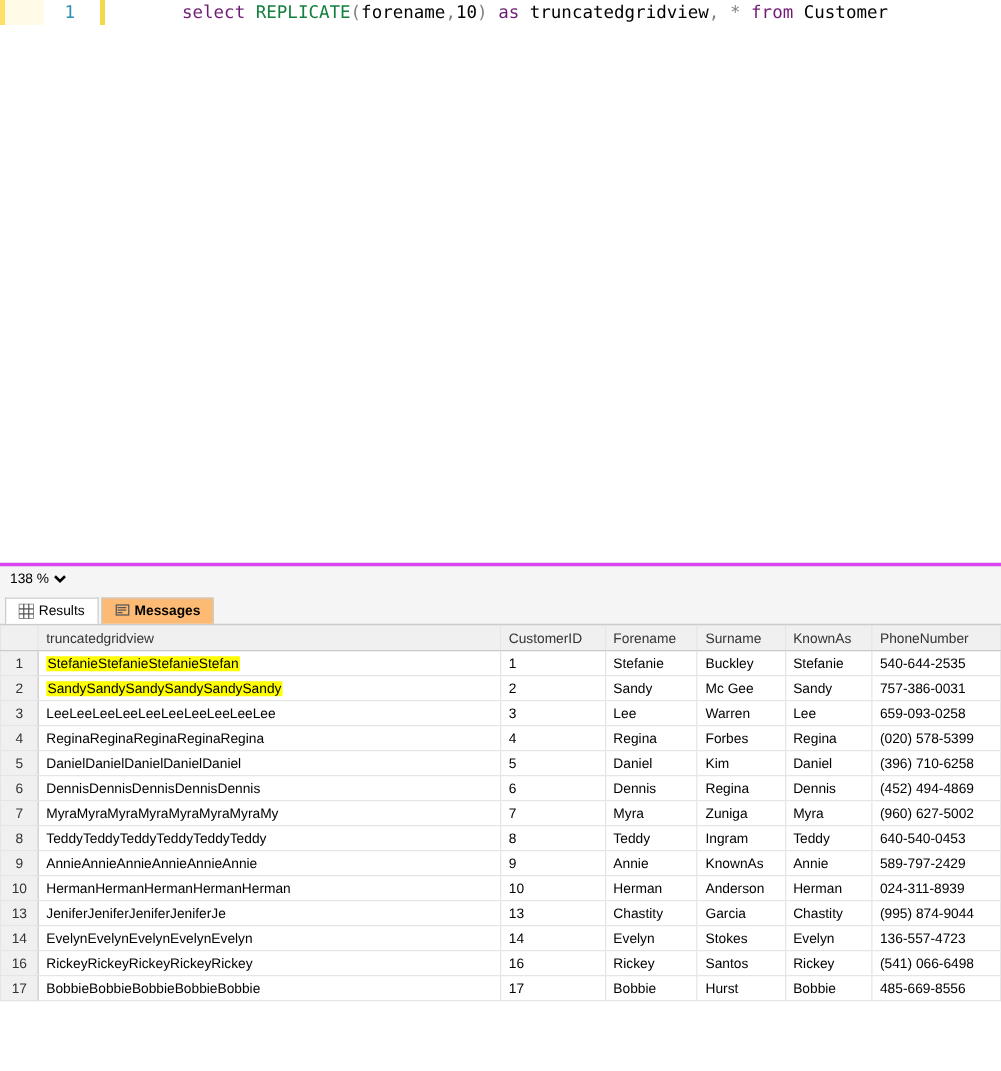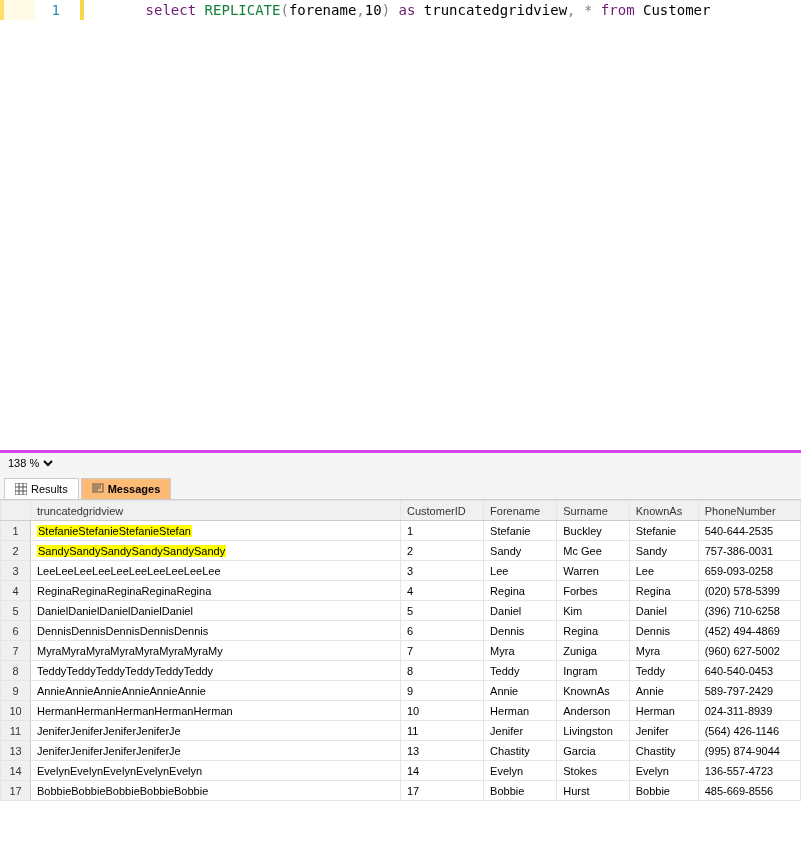--- a/index.html
+++ b/index.html
@@ -286,47 +286,47 @@
         <tr>
           <td class="row-header">10</td>
           <td class="cell-first">HermanHermanHermanHermanHerman</td>
           <td>10</td>
           <td>Herman</td>
           <td>Anderson</td>
           <td>Herman</td>
           <td>024-311-8939</td>
         </tr>
         <tr>
-          <td class="row-header">11</td>
-          <td class="cell-first">JeniferJeniferJeniferJeniferJe</td>
-          <td>11</td>
-          <td>Jenifer</td>
-          <td>Livingston</td>
-          <td>Jenifer</td>
-          <td>(564) 426-1146</td>
-        </tr>
-        <tr>
           <td class="row-header">13</td>
           <td class="cell-first">JeniferJeniferJeniferJeniferJe</td>
           <td>13</td>
           <td>Chastity</td>
           <td>Garcia</td>
           <td>Chastity</td>
           <td>(995) 874-9044</td>
         </tr>
         <tr>
           <td class="row-header">14</td>
           <td class="cell-first">EvelynEvelynEvelynEvelynEvelyn</td>
           <td>14</td>
           <td>Evelyn</td>
           <td>Stokes</td>
           <td>Evelyn</td>
           <td>136-557-4723</td>
         </tr>
         <tr>
+          <td class="row-header">16</td>
+          <td class="cell-first">RickeyRickeyRickeyRickeyRickey</td>
+          <td>16</td>
+          <td>Rickey</td>
+          <td>Santos</td>
+          <td>Rickey</td>
+          <td>(541) 066-6498</td>
+        </tr>
+        <tr>
           <td class="row-header">17</td>
           <td class="cell-first">BobbieBobbieBobbieBobbieBobbie</td>
           <td>17</td>
           <td>Bobbie</td>
           <td>Hurst</td>
           <td>Bobbie</td>
           <td>485-669-8556</td>
         </tr>
       </tbody>
   </table>

